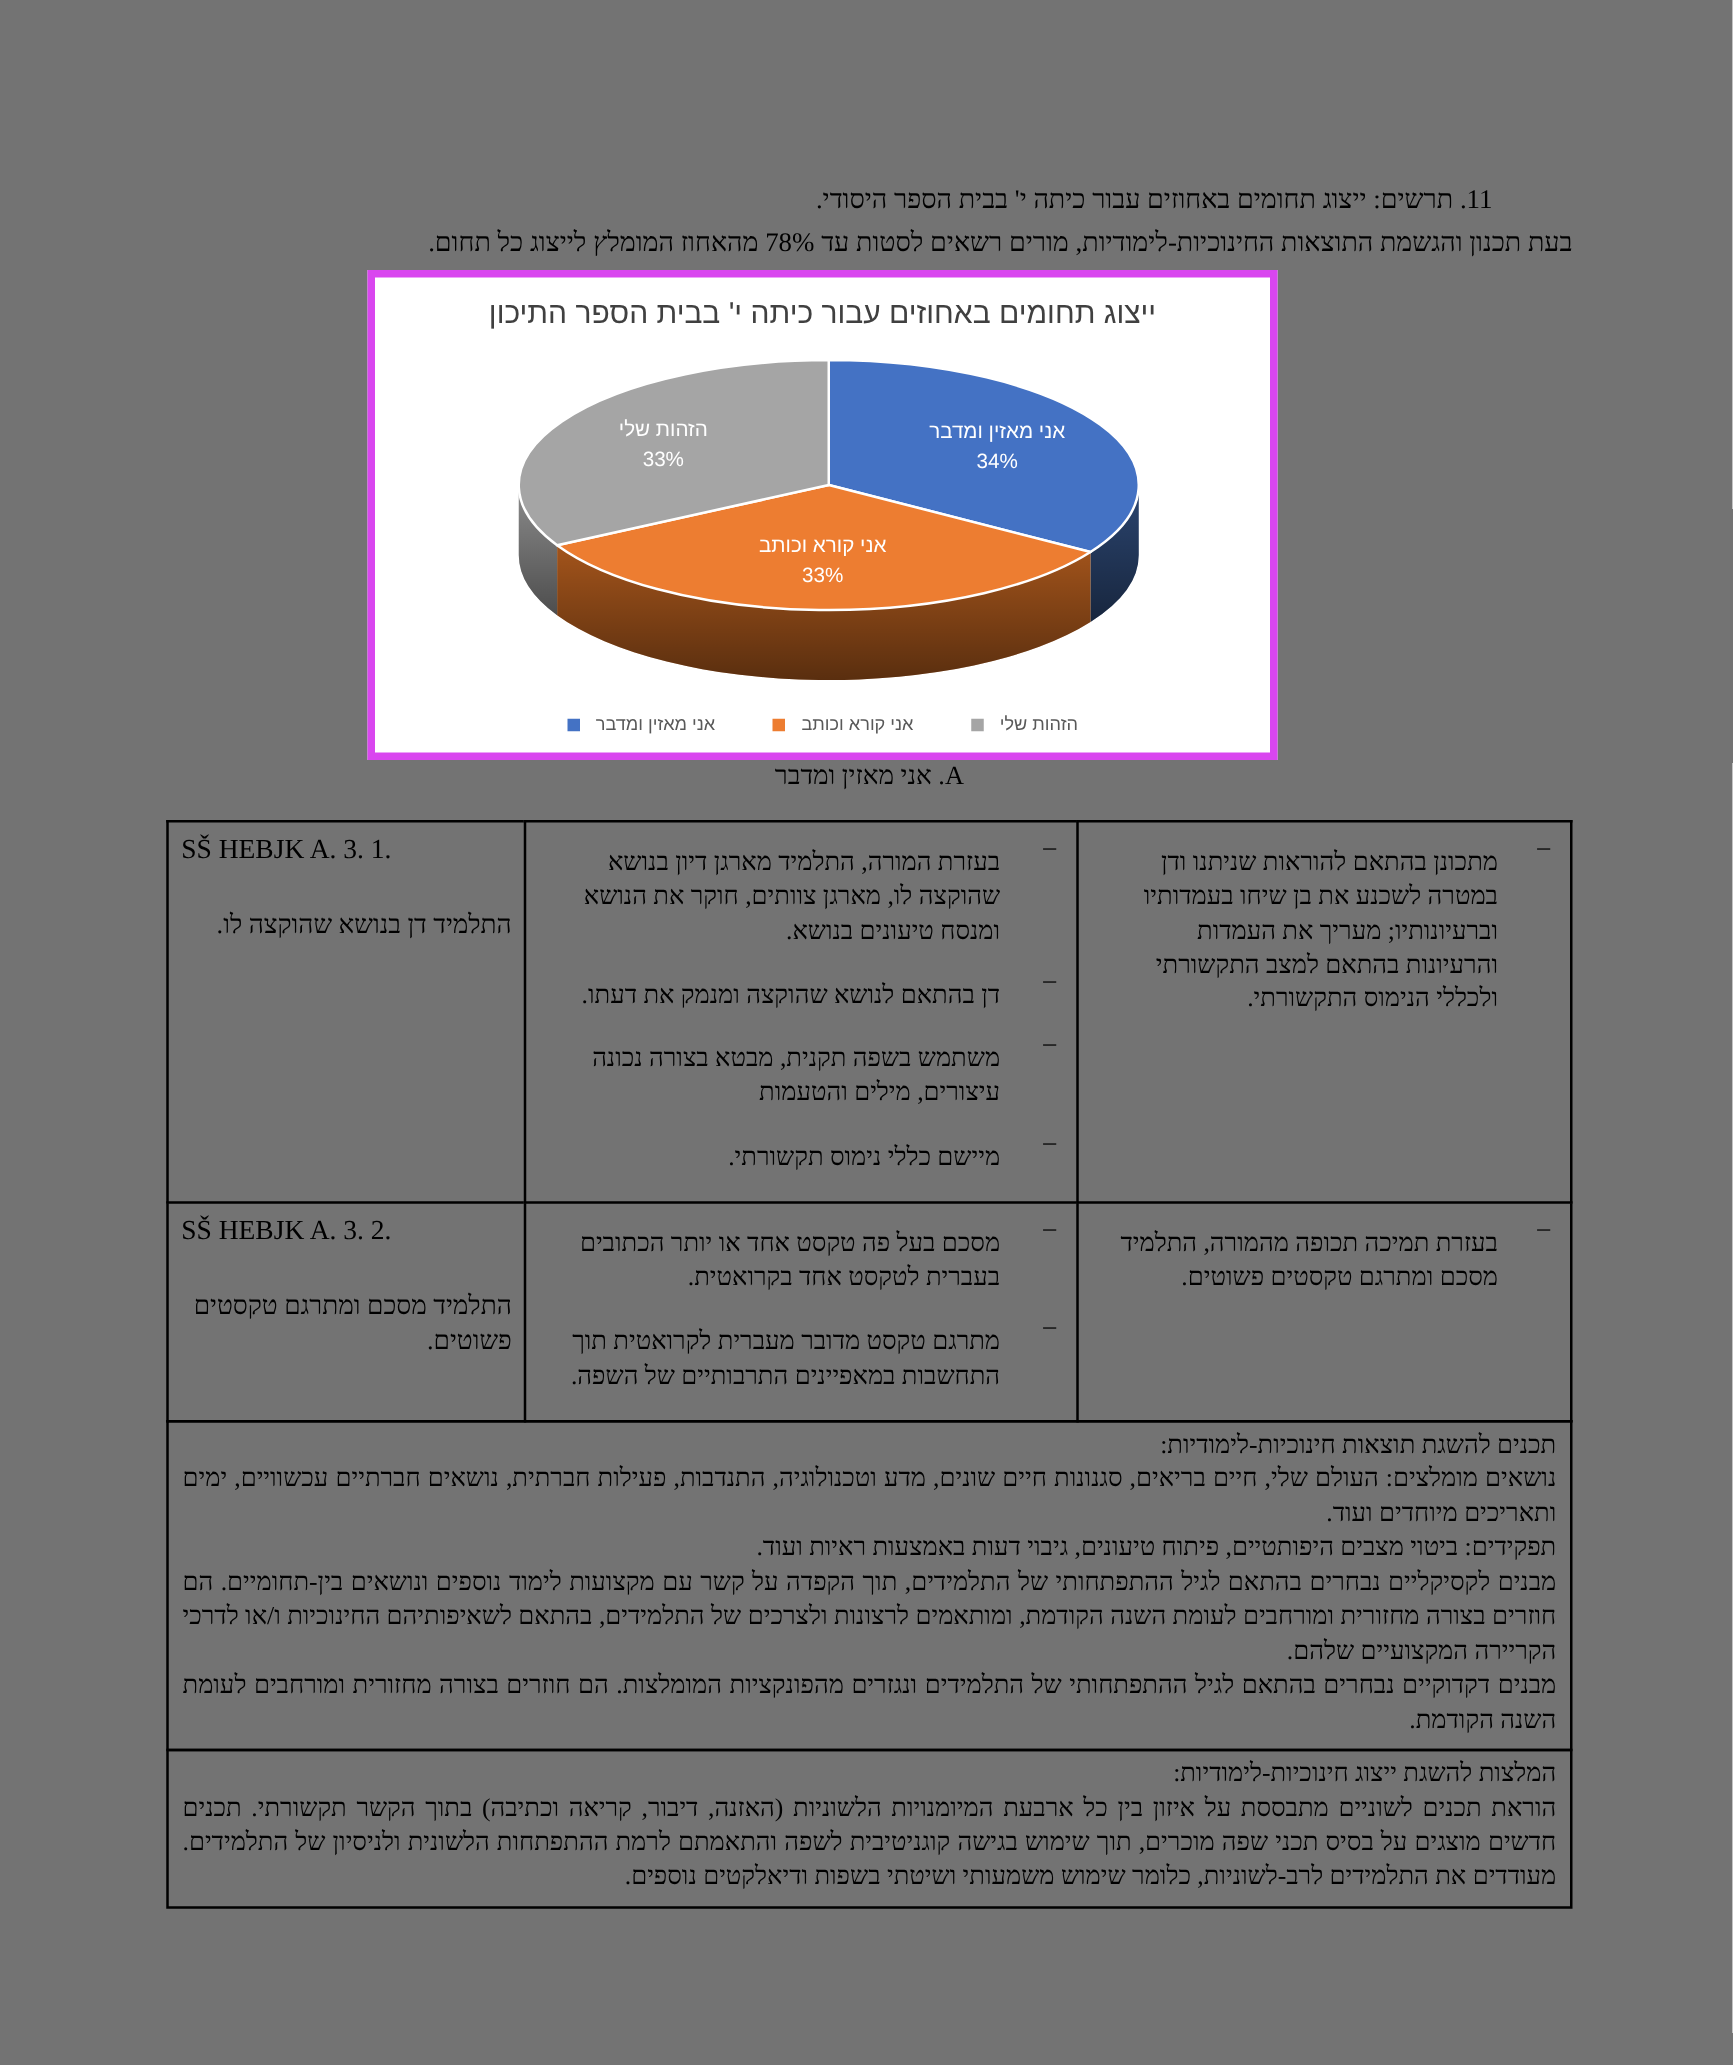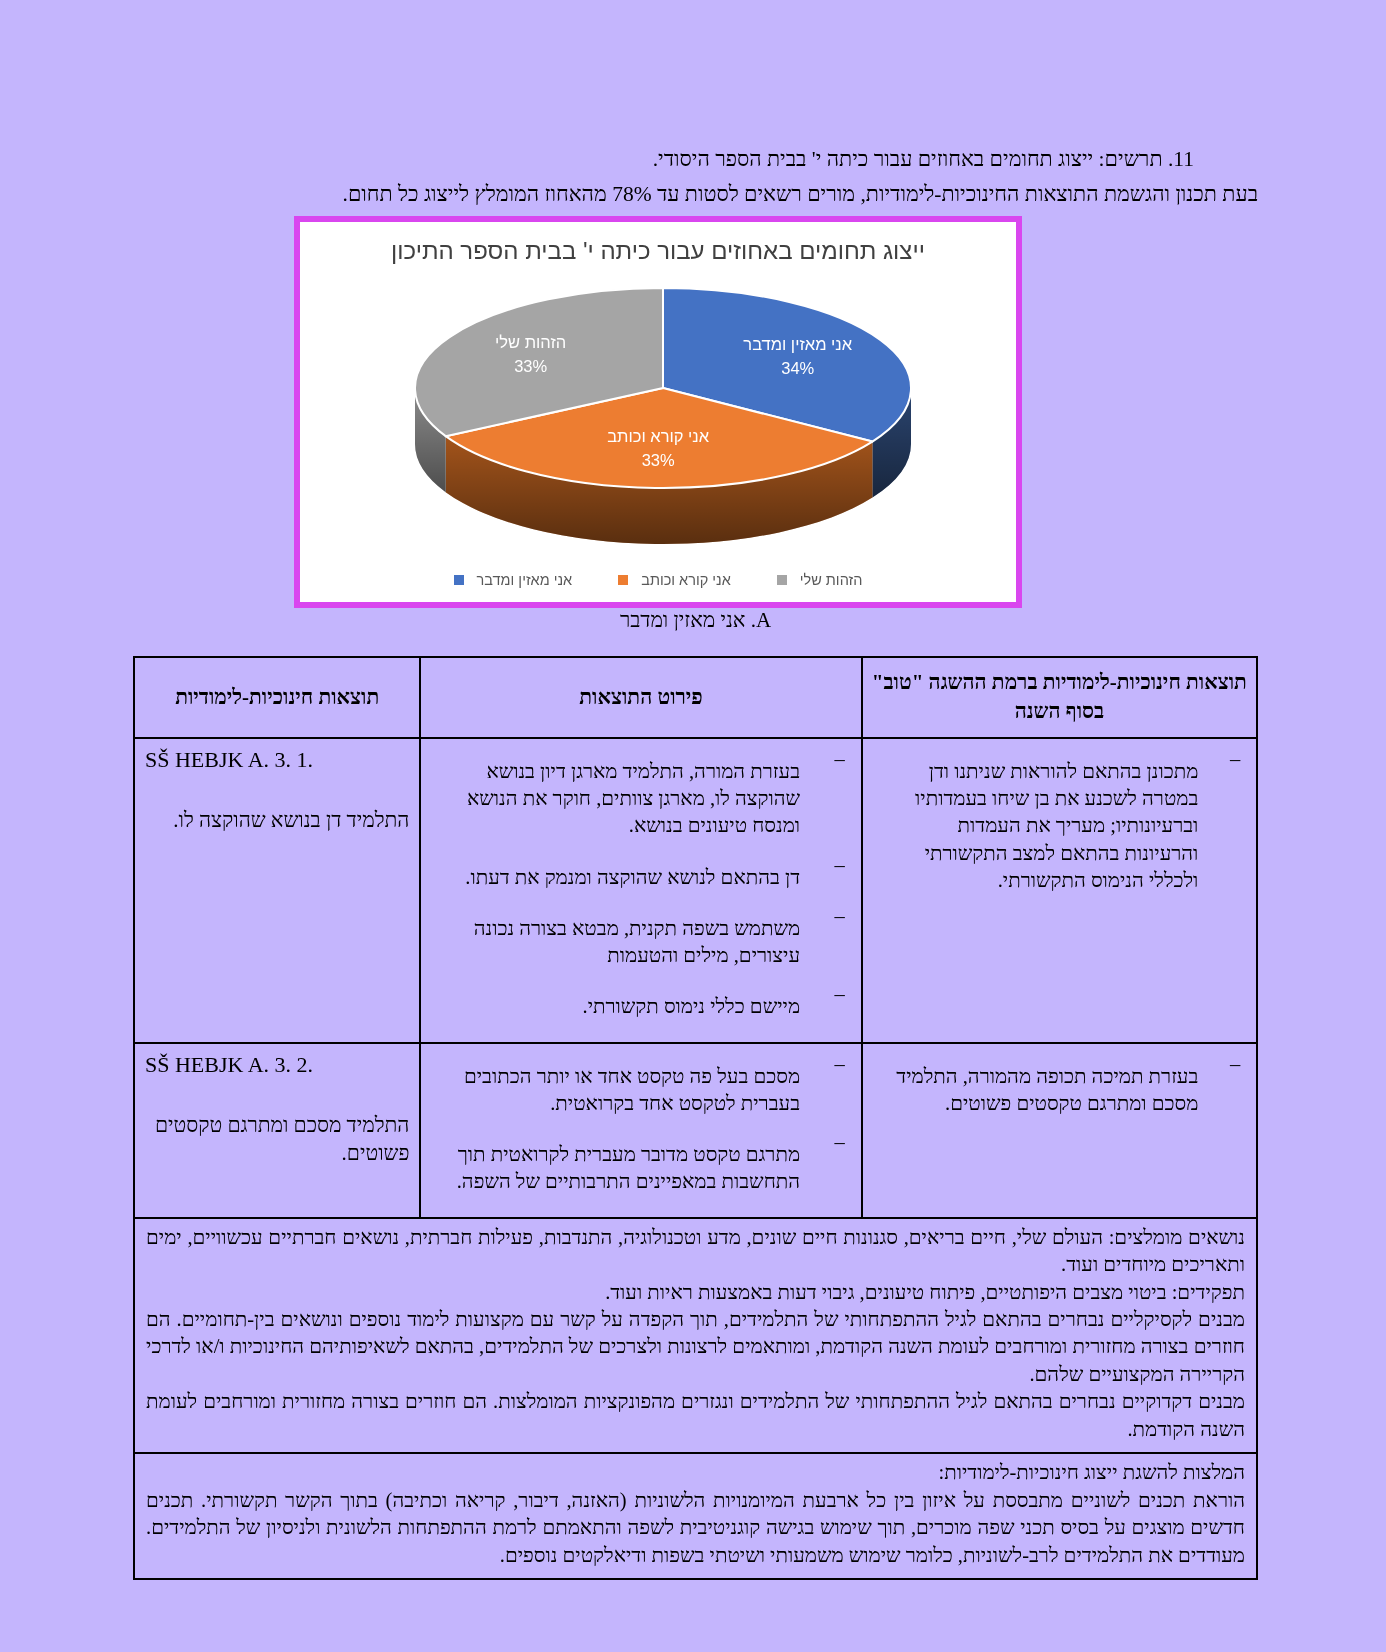--- a/index.html
+++ b/index.html
@@ -1,16 +1,16 @@
 <!DOCTYPE html>
 <html lang="he"><head>
 <meta charset="utf-8">
 <style>
   html,body { margin:0; padding:0; background:#fff; }
-  .page { width:1386px; height:1652px; position:relative; background:#c4b5fd;
+  .page { width:1386px; height:1652px; position:relative; background:#737373;
           font-family:"Liberation Serif", serif; color:#000; overflow:hidden; }
   .content { position:absolute; right:128px; top:146px; width:1125px; direction:rtl; }
 
   .h-line1 { font-size:21.5px; line-height:1.3; margin:0 0 7px 0; text-align:right; padding-right:64px; }
   .h-line2 { font-size:21.5px; line-height:1.3; margin:0; text-align:right; }
 
   .chart-panel { width:728px; margin-top:7px; margin-right:236px; border:6px solid #d946ef;
                  background:#fff; direction:ltr; box-sizing:border-box; }
   .chart-title { text-align:center; font-family:"Liberation Sans", sans-serif; font-size:24px;
                  color:#404040; margin-top:13px; direction:rtl; line-height:1.3; }
@@ -95,75 +95,70 @@
 
     <p class="caption2">A. אני מאזין ומדבר</p>
 
     <table class="doc-table">
       <colgroup>
           <col class="col-level">
           <col class="col-details">
           <col class="col-code">
         </colgroup>
       <tbody>
-          <tr>
-        <th>תוצאות חינוכיות-לימודיות ברמת ההשגה "טוב" בסוף השנה</th>
-        <th>פירוט התוצאות</th>
-        <th>תוצאות חינוכיות-לימודיות</th>
+      <tr>
+        <td class="cell w-level">
+          <div class="dash-list">
+                <div class="dash-item">
+                  <span class="dash-mark">–</span>
+                  <div class="dash-text">
+                    <div class="dash-inner">מתכונן בהתאם להוראות שניתנו ודן במטרה לשכנע את בן שיחו בעמדותיו וברעיונותיו; מעריך את העמדות והרעיונות בהתאם למצב התקשורתי ולכללי הנימוס התקשורתי.</div>
+                  </div>
+                </div>
+              </div>
+        </td>
+        <td class="cell w-details">
+          <div class="dash-list">
+                <div class="dash-item">
+                  <span class="dash-mark">–</span>
+                  <div class="dash-text">
+                    <div class="dash-inner">בעזרת המורה, התלמיד מארגן דיון בנושא שהוקצה לו, מארגן צוותים, חוקר את הנושא ומנסח טיעונים בנושא.</div>
+                  </div>
+                </div>
+                <div class="dash-item">
+                  <span class="dash-mark">–</span>
+                  <div class="dash-text">
+                    <div class="dash-inner">דן בהתאם לנושא שהוקצה ומנמק את דעתו.</div>
+                  </div>
+                </div>
+                <div class="dash-item">
+                  <span class="dash-mark">–</span>
+                  <div class="dash-text">
+                    <div class="dash-inner">משתמש בשפה תקנית, מבטא בצורה נכונה עיצורים, מילים והטעמות</div>
+                  </div>
+                </div>
+                <div class="dash-item">
+                  <span class="dash-mark">–</span>
+                  <div class="dash-text">
+                    <div class="dash-inner">מיישם כללי נימוס תקשורתי.</div>
+                  </div>
+                </div>
+              </div>
+        </td>
+        <td class="code-cell">
+          <div class="code">SŠ HEBJK A. 3. 1.</div>
+          <div class="outcome">התלמיד דן בנושא שהוקצה לו.</div>
+        </td>
       </tr>
       <tr>
         <td class="cell w-level">
           <div class="dash-list">
                 <div class="dash-item">
                   <span class="dash-mark">–</span>
                   <div class="dash-text">
-                    <div class="dash-inner">מתכונן בהתאם להוראות שניתנו ודן במטרה לשכנע את בן שיחו בעמדותיו וברעיונותיו; מעריך את העמדות והרעיונות בהתאם למצב התקשורתי ולכללי הנימוס התקשורתי.</div>
-                  </div>
-                </div>
-              </div>
-        </td>
-        <td class="cell w-details">
-          <div class="dash-list">
-                <div class="dash-item">
-                  <span class="dash-mark">–</span>
-                  <div class="dash-text">
-                    <div class="dash-inner">בעזרת המורה, התלמיד מארגן דיון בנושא שהוקצה לו, מארגן צוותים, חוקר את הנושא ומנסח טיעונים בנושא.</div>
-                  </div>
-                </div>
-                <div class="dash-item">
-                  <span class="dash-mark">–</span>
-                  <div class="dash-text">
-                    <div class="dash-inner">דן בהתאם לנושא שהוקצה ומנמק את דעתו.</div>
-                  </div>
-                </div>
-                <div class="dash-item">
-                  <span class="dash-mark">–</span>
-                  <div class="dash-text">
-                    <div class="dash-inner">משתמש בשפה תקנית, מבטא בצורה נכונה עיצורים, מילים והטעמות</div>
-                  </div>
-                </div>
-                <div class="dash-item">
-                  <span class="dash-mark">–</span>
-                  <div class="dash-text">
-                    <div class="dash-inner">מיישם כללי נימוס תקשורתי.</div>
-                  </div>
-                </div>
-              </div>
-        </td>
-        <td class="code-cell">
-          <div class="code">SŠ HEBJK A. 3. 1.</div>
-          <div class="outcome">התלמיד דן בנושא שהוקצה לו.</div>
-        </td>
-      </tr>
-      <tr>
-        <td class="cell w-level">
-          <div class="dash-list">
-                <div class="dash-item">
-                  <span class="dash-mark">–</span>
-                  <div class="dash-text">
                     <div class="dash-inner">בעזרת תמיכה תכופה מהמורה, התלמיד מסכם ומתרגם טקסטים פשוטים.</div>
                   </div>
                 </div>
               </div>
         </td>
         <td class="cell w-details">
           <div class="dash-list">
                 <div class="dash-item">
                   <span class="dash-mark">–</span>
                   <div class="dash-text">
@@ -180,20 +175,21 @@
         </td>
         <td class="code-cell">
           <div class="code">SŠ HEBJK A. 3. 2.</div>
           <div class="outcome">התלמיד מסכם ומתרגם טקסטים פשוטים.</div>
         </td>
       </tr>
     </tbody>
       </table>
 
     <div class="block">
+      <div class="block-title">תכנים להשגת תוצאות חינוכיות-לימודיות:</div>
       <div class="para-list">
           <p>נושאים מומלצים: העולם שלי, חיים בריאים, סגנונות חיים שונים, מדע וטכנולוגיה, התנדבות, פעילות חברתית, נושאים חברתיים עכשוויים, ימים ותאריכים מיוחדים ועוד.</p>
           <p>תפקידים: ביטוי מצבים היפותטיים, פיתוח טיעונים, גיבוי דעות באמצעות ראיות ועוד.</p>
           <p>מבנים לקסיקליים נבחרים בהתאם לגיל ההתפתחותי של התלמידים, תוך הקפדה על קשר עם מקצועות לימוד נוספים ונושאים בין-תחומיים. הם חוזרים בצורה מחזורית ומורחבים לעומת השנה הקודמת, ומותאמים לרצונות ולצרכים של התלמידים, בהתאם לשאיפותיהם החינוכיות ו/או לדרכי הקריירה המקצועיים שלהם.</p>
           <p>מבנים דקדוקיים נבחרים בהתאם לגיל ההתפתחותי של התלמידים ונגזרים מהפונקציות המומלצות. הם חוזרים בצורה מחזורית ומורחבים לעומת השנה הקודמת.</p>
         </div>
     </div>
 
     <div class="block">
       <div class="block-title">המלצות להשגת ייצוג חינוכיות-לימודיות:</div>

